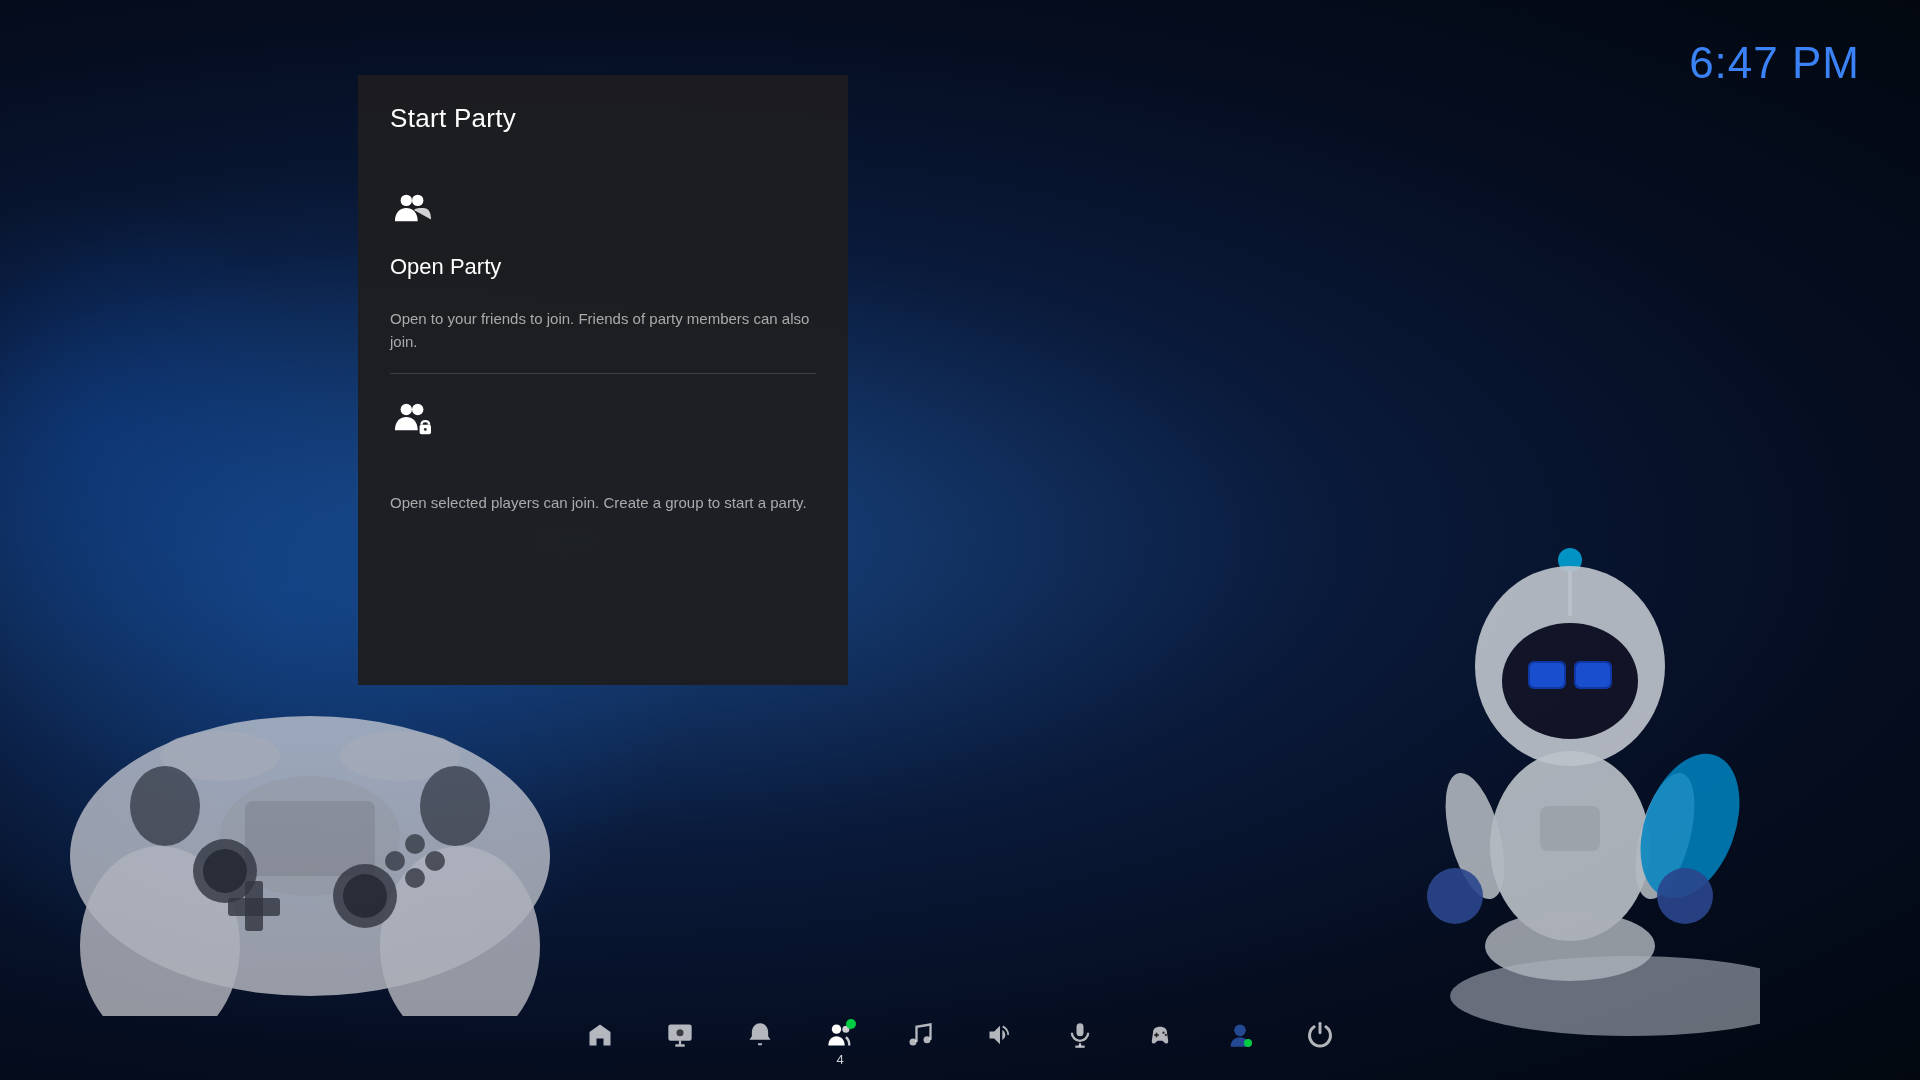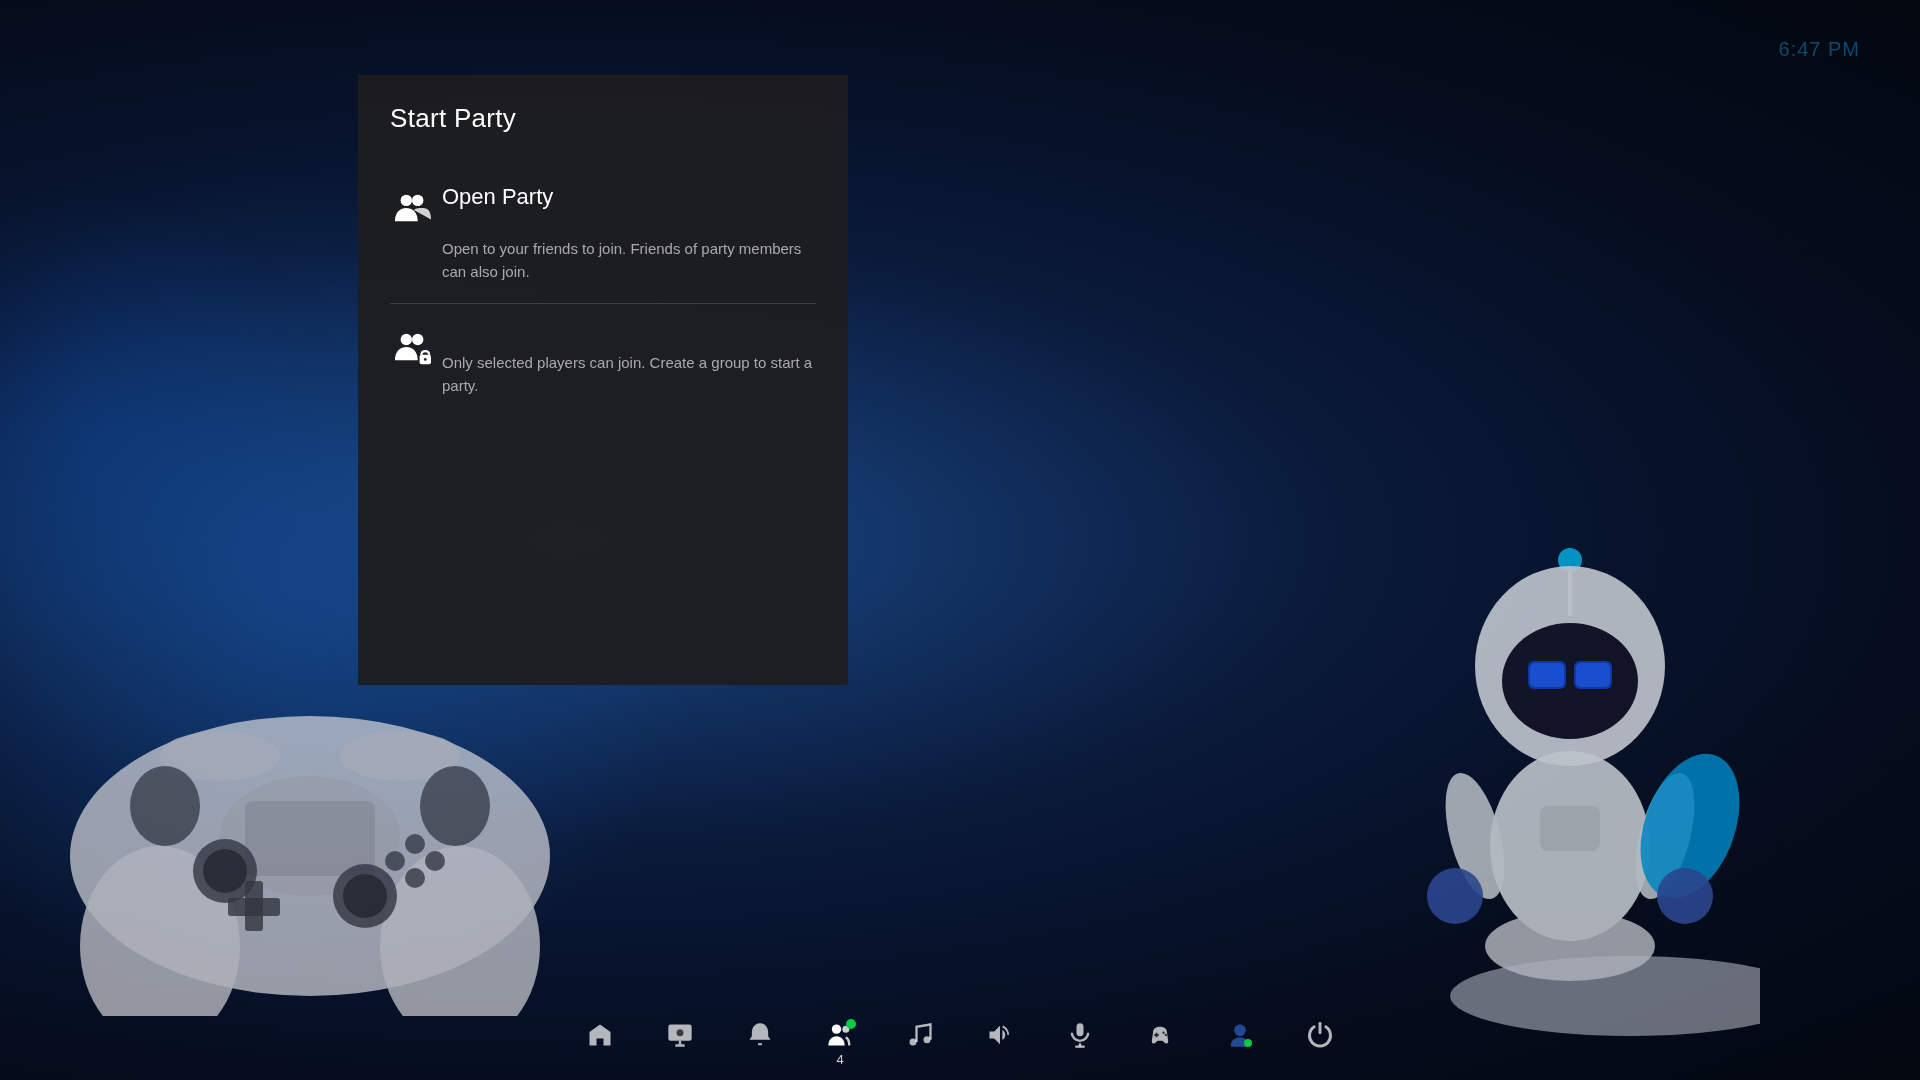--- a/index.html
+++ b/index.html
@@ -21,22 +21,22 @@
         radial-gradient(ellipse 600px 600px at 15% 55%, rgba(20, 80, 160, 0.5) 0%, transparent 70%),
         radial-gradient(ellipse 400px 400px at 5% 40%, rgba(10, 60, 140, 0.4) 0%, transparent 60%);
       pointer-events: none;
     }
 
     
     .time-display {
       position: absolute;
       top: 38px;
       right: 60px;
-      color: #0c4a6e;
-      font-size: 20px;
+      color: #3b82f6;
+      font-size: 44px;
       font-weight: 300;
       letter-spacing: 1px;
     }
 
     
     .panel {
       position: absolute;
       top: 75px;
       left: 358px;
       width: 490px;
@@ -53,21 +53,22 @@
       margin-bottom: 30px;
       letter-spacing: 0.3px;
     }
 
     
     .party-option {
       display: flex;
       align-items: flex-start;
       padding: 20px 0;
       cursor: pointer;
-      gap: 8px;
+      gap: 24px;
+      flex-direction: column;
     }
 
     .option-icon {
       width: 44px;
       height: 44px;
       flex-shrink: 0;
       margin-top: 2px;
       display: flex;
       align-items: center;
       justify-content: center;
@@ -277,21 +278,21 @@
         <circle cx="14" cy="11" r="6" fill="white"></circle>
         <circle cx="26" cy="11" r="6" fill="white"></circle>
         <path d="M2 33 C2 23 8 19 14 19 C20 19 26 23 26 33" fill="white"></path>
 
         <rect x="28" y="27" width="12" height="10" rx="2" fill="white"></rect>
         <path d="M30 27 C30 22 38 22 38 27" stroke="white" stroke-width="2.5" fill="none"></path>
         <circle cx="34" cy="32" r="1.5" fill="rgba(30,30,32,0.95)"></circle>
       </svg>
     </div>
     <div class="option-content">
-      <div class="option-desc">Only selected players can join. Create a group to start a party.</div>
+      <div class="option-desc">Open selected players can join. Create a group to start a party.</div>
     </div>
   </div>
 </div>
 
 <div class="taskbar">
 
   <div class="taskbar-item">
     <svg viewBox="0 0 24 24" xmlns="http://www.w3.org/2000/svg">
       <path d="M3 9.5L12 3l9 6.5V21H15v-6H9v6H3V9.5z" fill="rgba(255,255,255,0.7)"></path>
     </svg>

